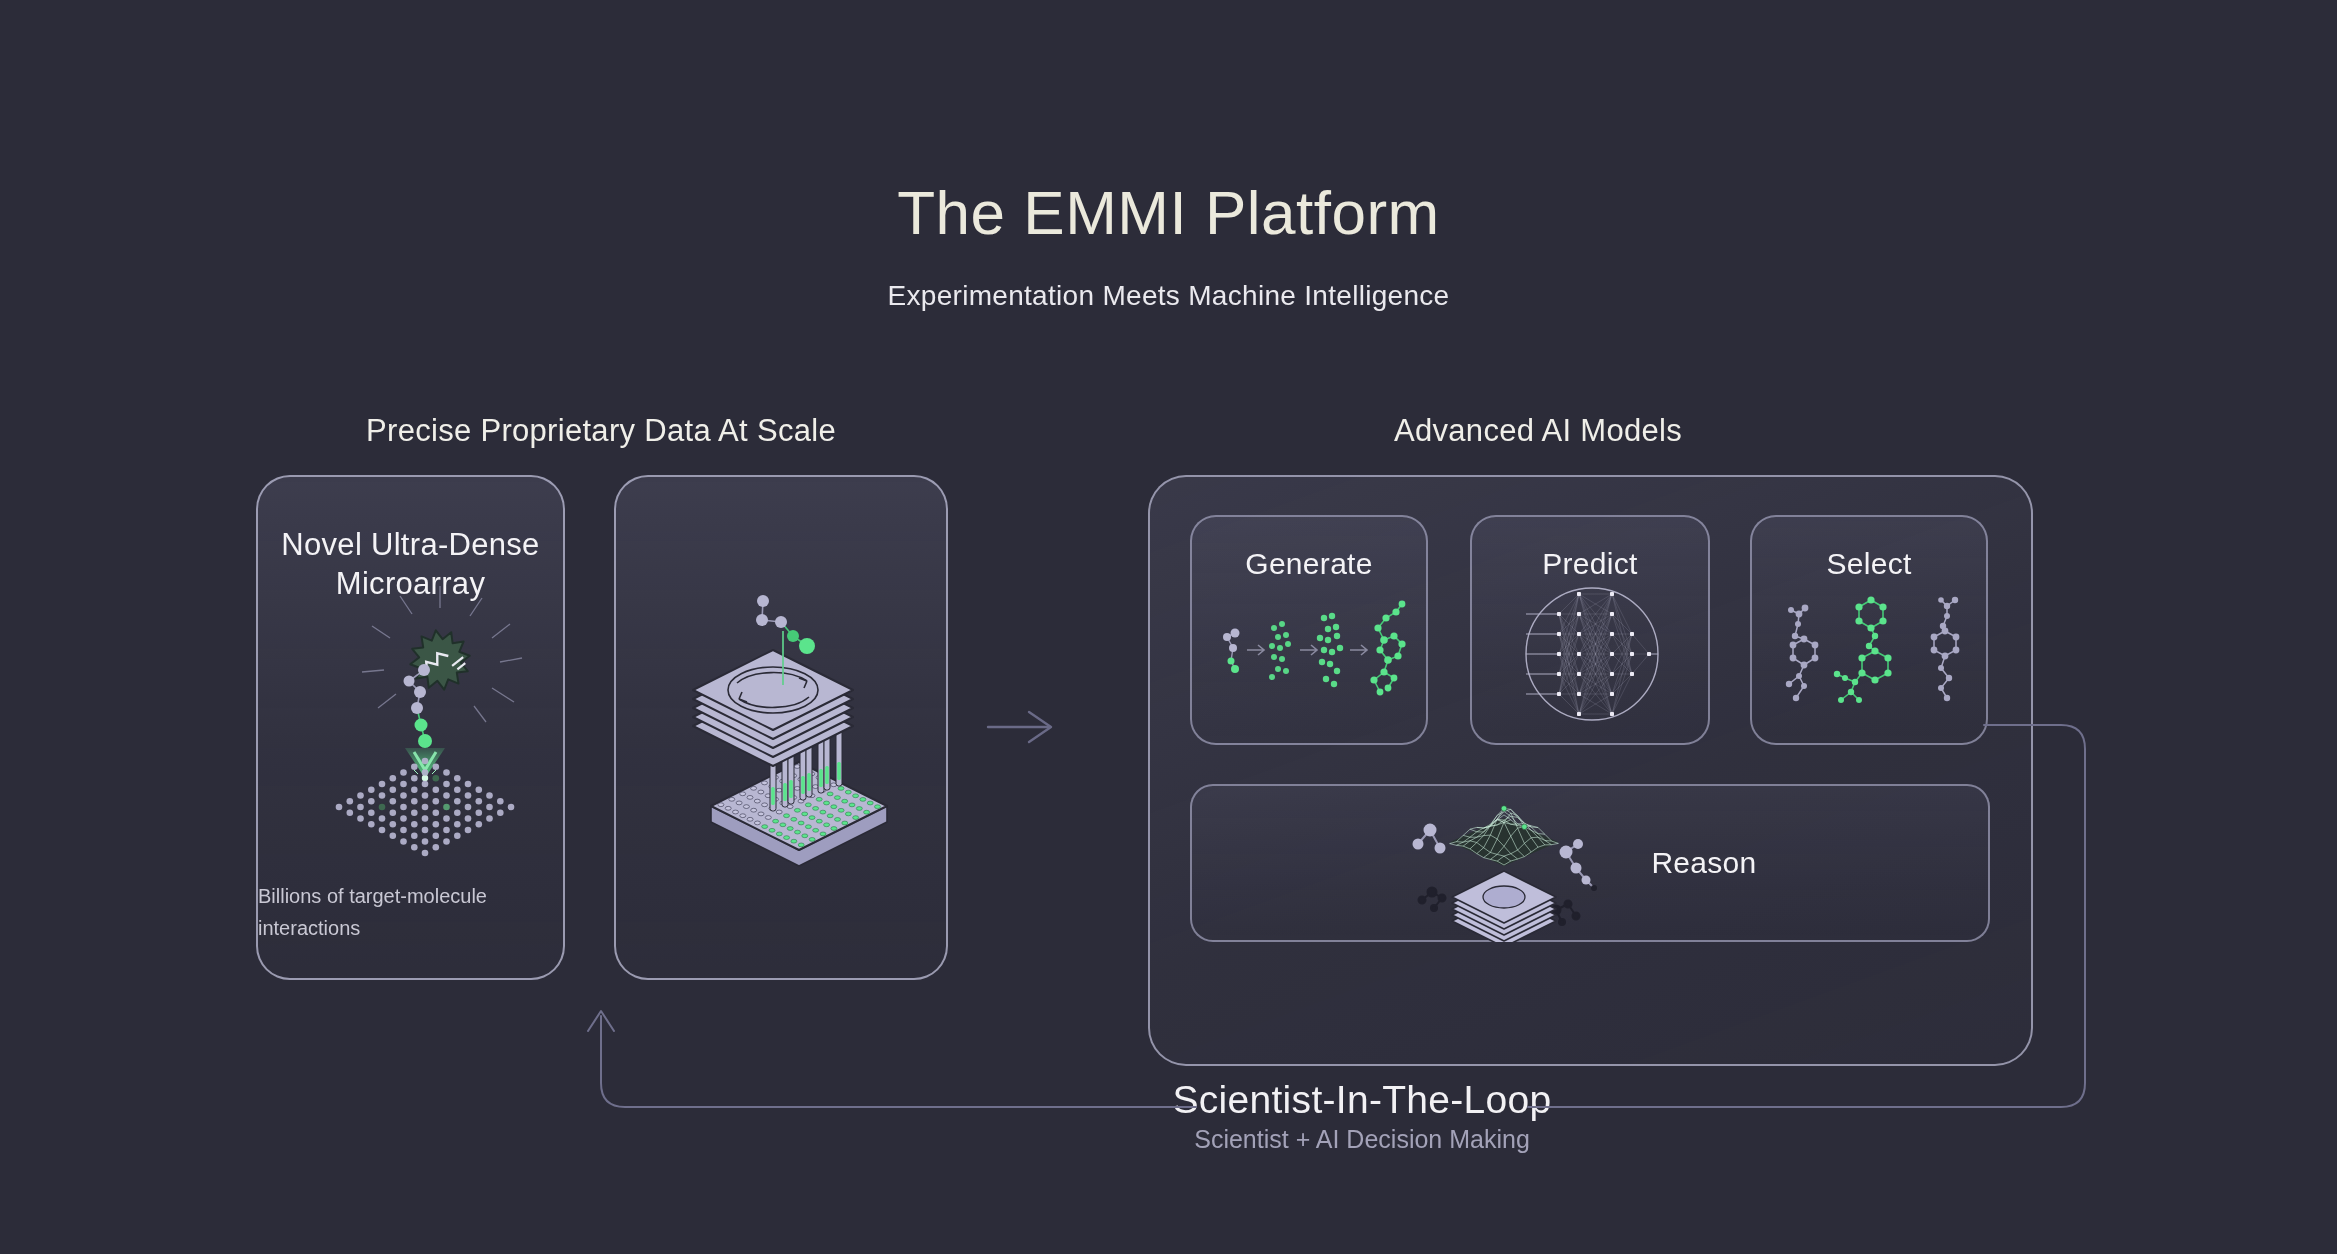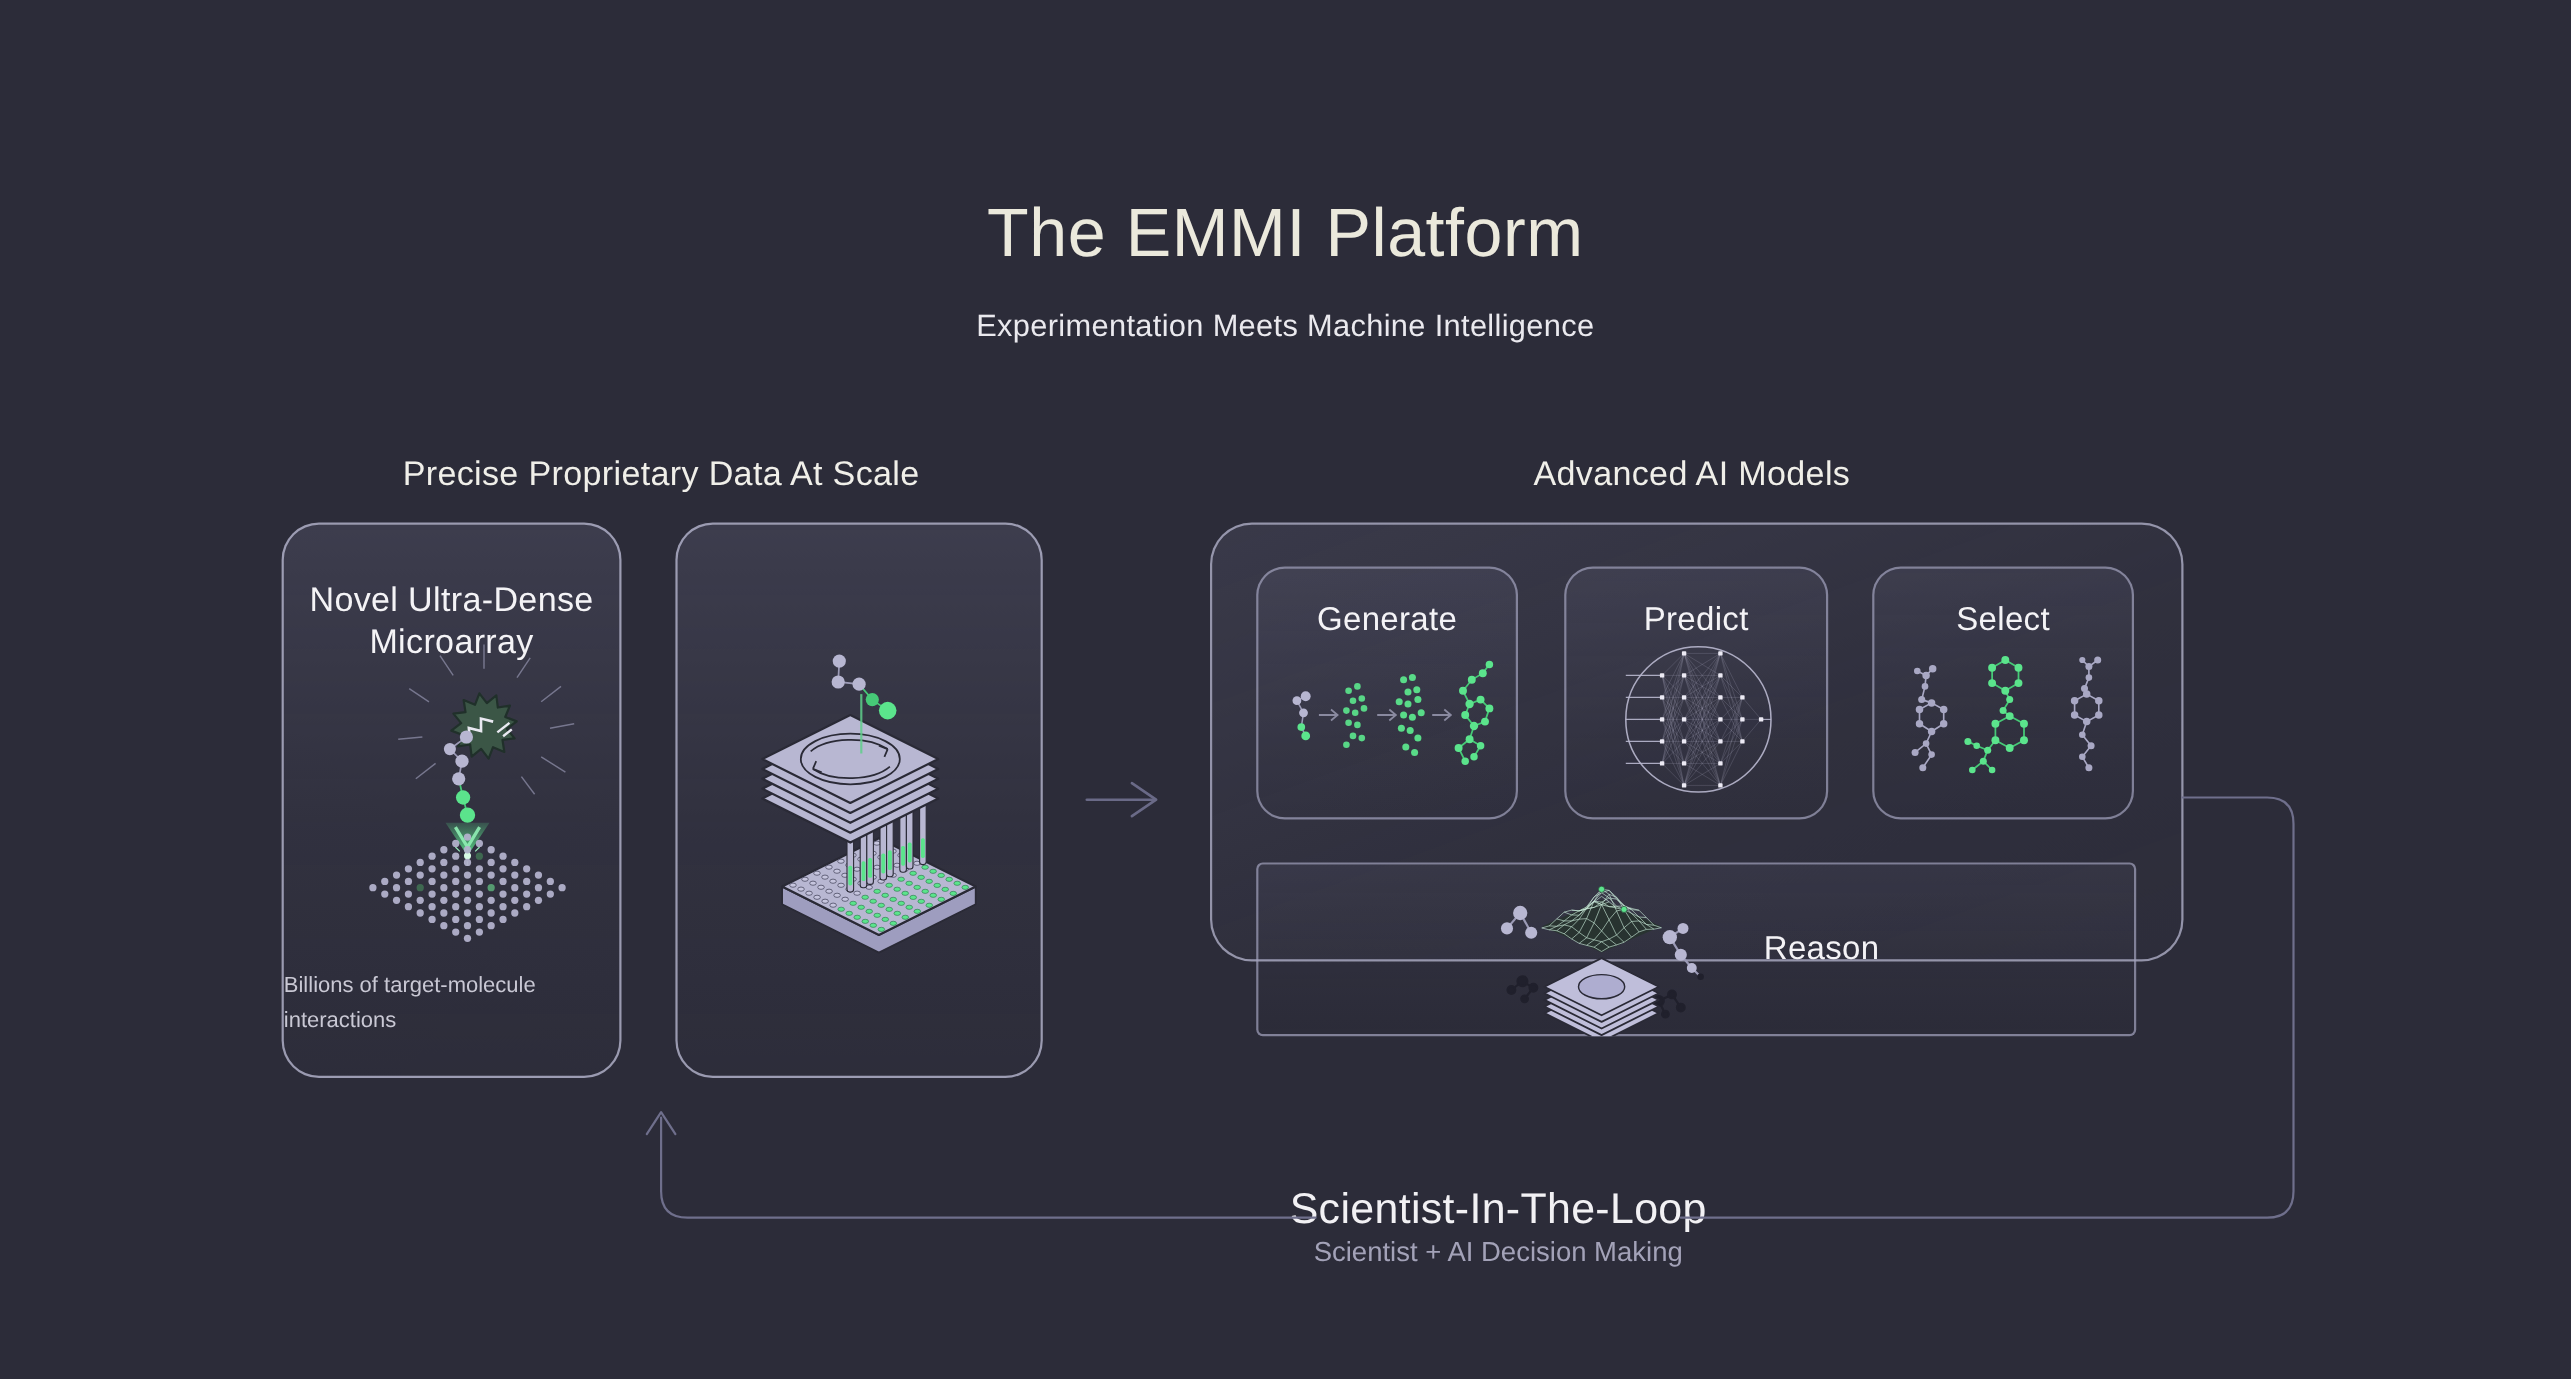--- a/index.html
+++ b/index.html
@@ -45,42 +45,42 @@
     font-size:31px; line-height:39px; color:#f4f3f6;
     text-align:center; white-space:pre-line; letter-spacing:0.3px;
   }
   .card-caption {
     position:absolute; left:0; right:0; bottom:34px;
     font-size:20px; line-height:32px; color:#c9c8d4;
     text-align:left; white-space:pre-line;
   }
 
   .ai-container {
-    left:1100px; top:475px; width:885px; height:399px;
+    left:1148px; top:475px; width:885px; height:591px;
     border:2px solid rgba(174,174,198,0.8);
     border-radius:38px;
     background:linear-gradient(160deg, rgba(150,150,185,0.13) 0%, rgba(150,150,185,0.04) 55%, rgba(150,150,185,0.01) 100%);
   }
   .mini-card {
     position:absolute; top:38px; height:230px;
     border:2px solid rgba(163,163,190,0.7);
     border-radius:26px;
     background:linear-gradient(180deg, rgba(150,150,185,0.10) 0%, rgba(150,150,185,0.02) 70%, rgba(150,150,185,0) 100%);
   }
   .mini-card.generate { left:40px; width:238px; }
   .mini-card.predict  { left:320px; width:240px; }
   .mini-card.select   { left:600px; width:238px;padding-left:32px; }
   .mini-title {
     position:absolute; left:0; right:0; top:30px;
     font-size:30px; color:#f4f3f6; text-align:center; letter-spacing:0.3px;
   }
   .reason-card {
     position:absolute; left:40px; top:307px; width:800px; height:158px;
     border:2px solid rgba(163,163,190,0.7);
-    border-radius:6px;
+    border-radius:23px;
     background:linear-gradient(180deg, rgba(150,150,185,0.08) 0%, rgba(150,150,185,0.02) 70%, rgba(150,150,185,0) 100%);
   }
   .reason-label {
     position:absolute; left:512px; top:50%;
     transform:translate(-50%,-50%);
     font-size:30px; color:#f4f3f6; letter-spacing:0.3px;
   }
 
   .loop-label {
     left:1362px; top:1100px; transform:translate(-50%,-50%);

